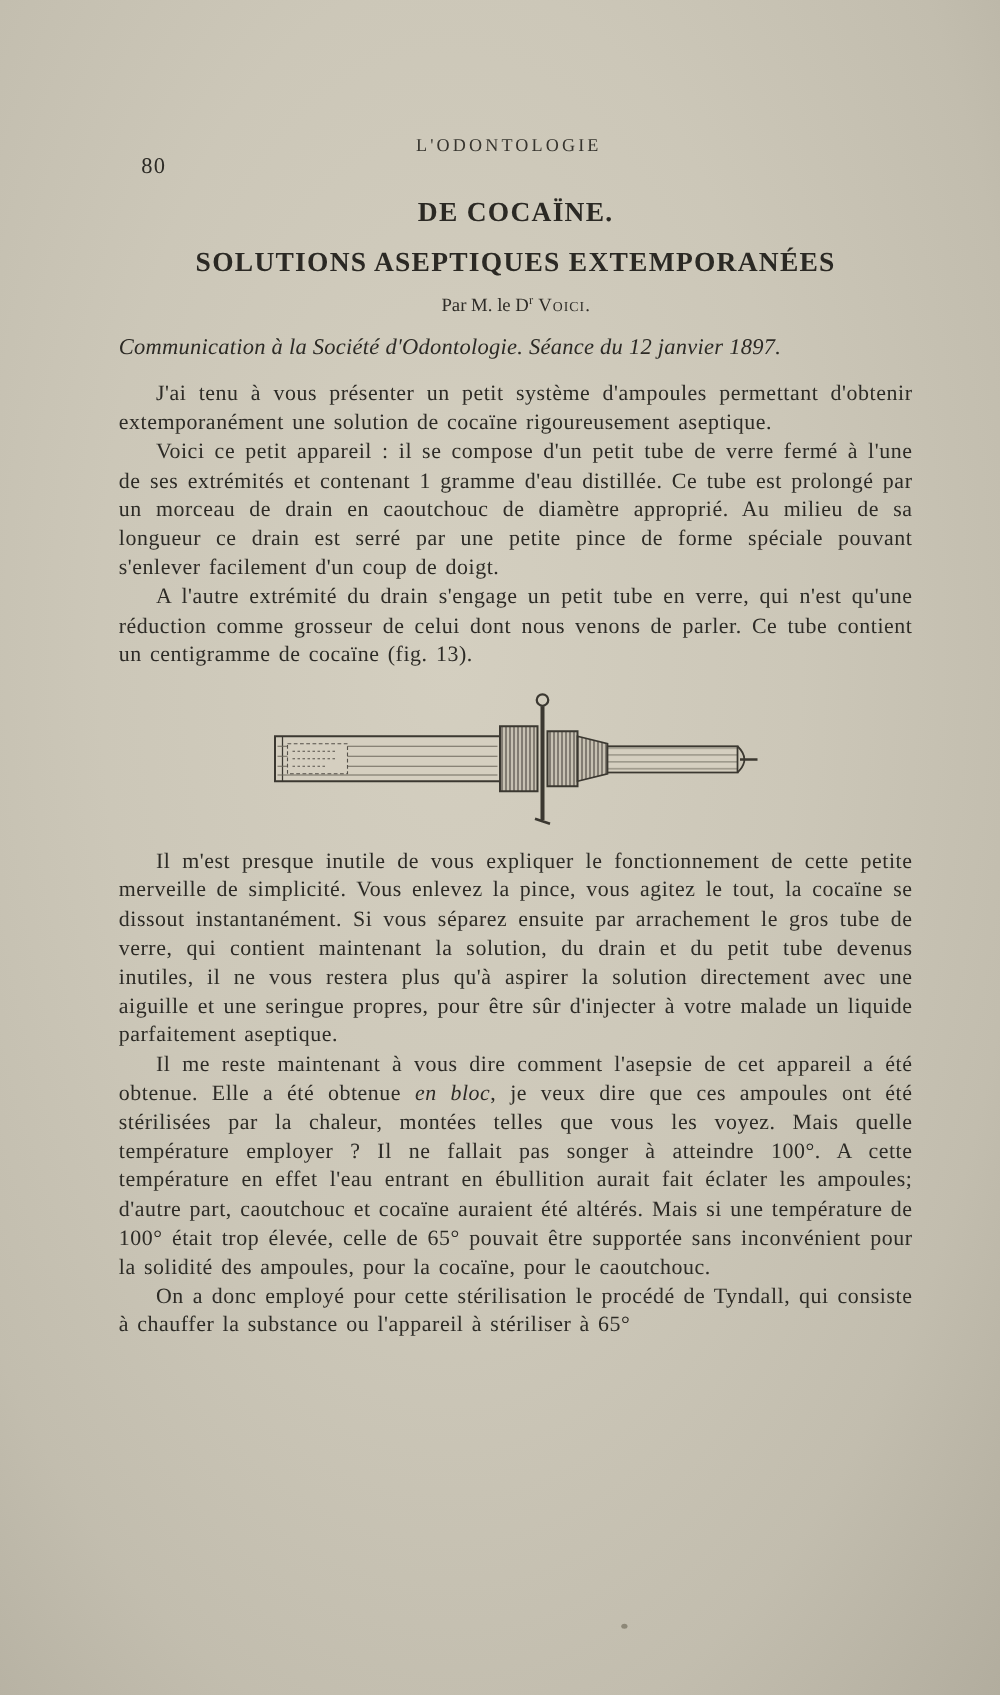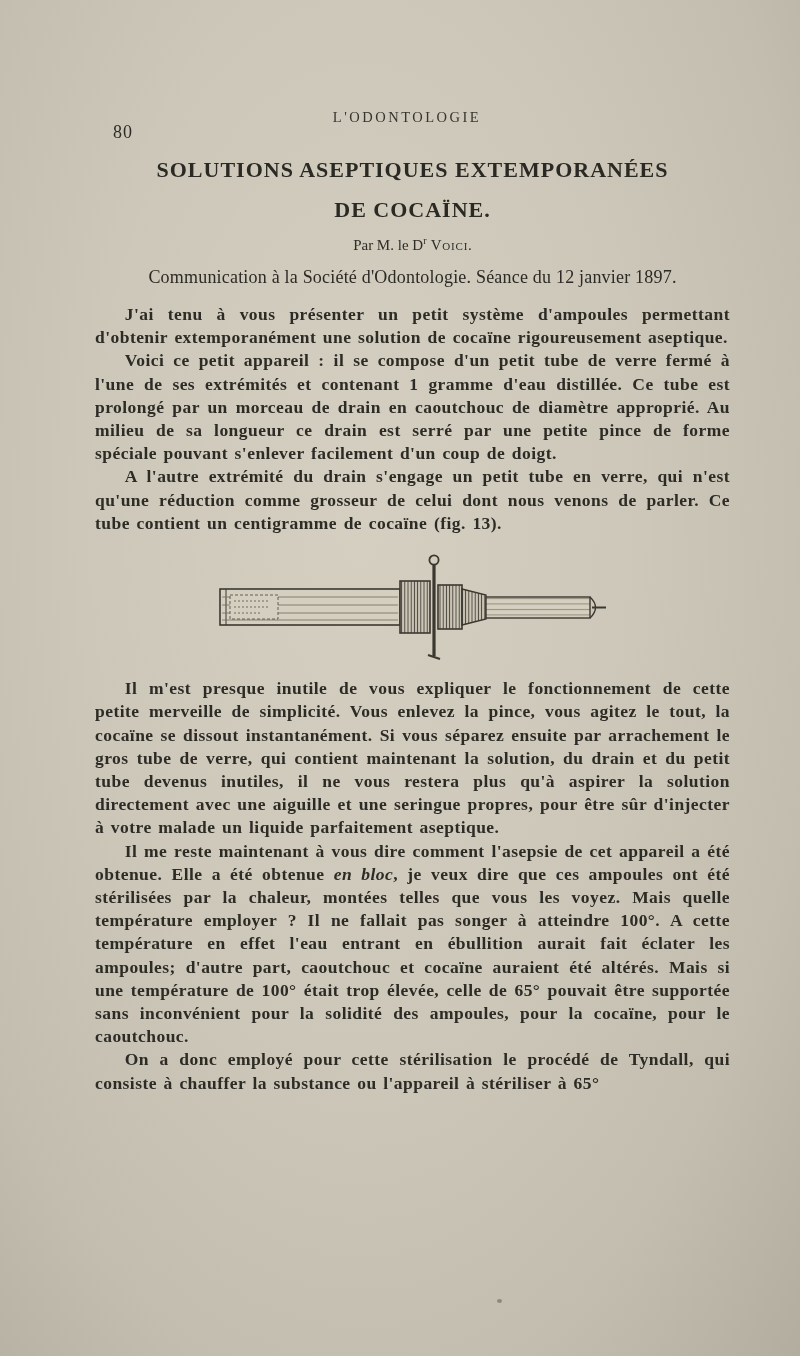--- a/index.html
+++ b/index.html
@@ -52,36 +52,36 @@
     margin-top: 5px;
     color: #2f2d28;
   }
   .byline sup { font-size: 10px; }
   .byline .smallcaps {
     font-variant: small-caps;
     letter-spacing: 0.8px;
     margin-left: 0.28em;
   }
   .subtitle {
-    text-align: center;
+    font-style: italic;
     font-size: 18px;
     margin-top: 13px;
     letter-spacing: 0.2px;
     color: #2c2a25;
   }
   .body-text {
     margin-top: 15px;
     font-size: 17.5px;
     line-height: 23.2px;
     letter-spacing: 0.45px;
     word-spacing: 1.8px;
     text-align: justify;
     color: #2d2b26;
   }
-  .body-text p { text-indent: 1.7em; margin: 0; font-weight: bold; }
+  .body-text p { text-indent: 1.7em; margin: 0; }
   .figure-block {
     margin: 18px 0 6px;
     text-align: center;
   }
   .figure-art { display: inline-block; }
   .figure-caption {
     text-align: center;
     font-size: 14.5px;
     letter-spacing: 0.5px;
     margin: 10px 0 14px;
@@ -99,22 +99,22 @@
 <body>
 
 <div class="page">
 
   <header class="running-head">
     <span class="page-num">80</span>
     <span class="running-title">L'ODONTOLOGIE</span>
   </header>
 
   <h1 class="title">
+    <span class="title-line">DE COCAÏNE.</span>
     <span class="title-line">SOLUTIONS ASEPTIQUES EXTEMPORANÉES</span>
-    <span class="title-line">DE COCAÏNE.</span>
   </h1>
 
   <div class="byline">
     <span>Par M. le D</span><sup>r</sup><span class="smallcaps">Voici</span><span>.</span>
   </div>
 
   <div class="subtitle">Communication à la Société d'Odontologie. Séance du 12 janvier 1897.</div>
 
   <div class="body-text">
     <p>J'ai tenu à vous présenter un petit système d'ampoules permettant d'obtenir extemporanément une solution de cocaïne rigoureusement aseptique.</p>

